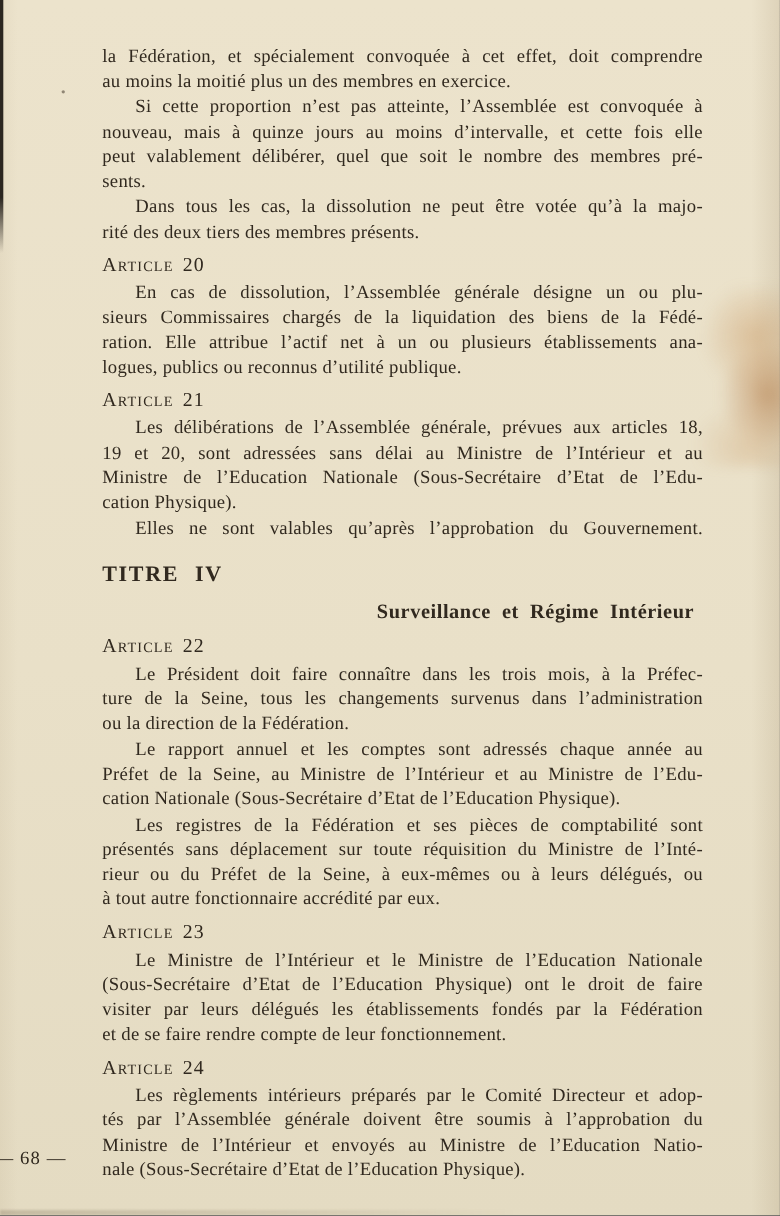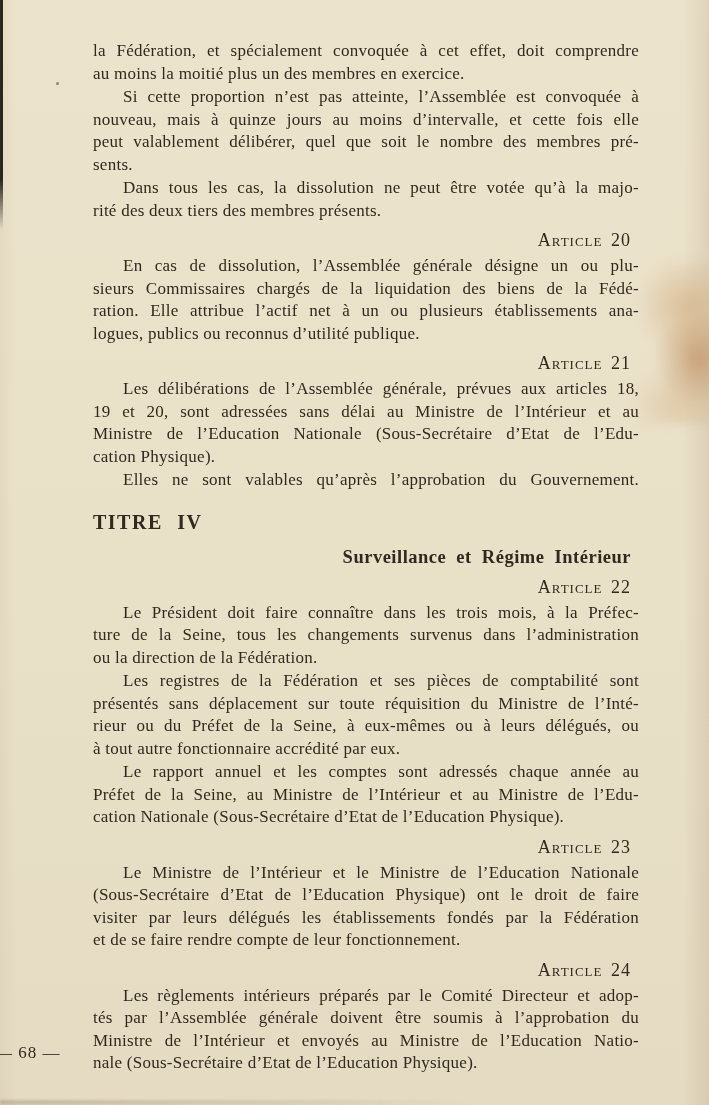--- a/index.html
+++ b/index.html
@@ -27,21 +27,21 @@
     text-align:justify;
     text-align-last:justify;
     white-space:normal;
   }
   .line.last{text-align-last:left;}
   .para.indent .line:first-child{text-indent:30px;}
   .article{
     font-variant:small-caps;
     font-size:18px;
     line-height:22px;
-    text-align:right;
+    text-align:left;
     letter-spacing:1px;
     word-spacing:3px;
     margin:7px 24px 4px 0;
   }
   .title{
     font-weight:bold;
     font-size:20px;
     line-height:26px;
     text-align:left;
     letter-spacing:1.5px;
@@ -129,29 +129,29 @@
       </div>
       <div class="title">TITRE IV</div>
       <div class="subtitle">Surveillance et Régime Intérieur</div>
       <div class="article">Article 22</div>
       <div class="para indent">
         <div class="line">Le Président doit faire connaître dans les trois mois, à la Préfec-</div>
         <div class="line">ture de la Seine, tous les changements survenus dans l’administration</div>
         <div class="line last">ou la direction de la Fédération.</div>
       </div>
       <div class="para indent">
+        <div class="line">Le rapport annuel et les comptes sont adressés chaque année au</div>
+        <div class="line">Préfet de la Seine, au Ministre de l’Intérieur et au Ministre de l’Edu-</div>
+        <div class="line last">cation Nationale (Sous-Secrétaire d’Etat de l’Education Physique).</div>
+      </div>
+      <div class="para indent">
         <div class="line">Les registres de la Fédération et ses pièces de comptabilité sont</div>
         <div class="line">présentés sans déplacement sur toute réquisition du Ministre de l’Inté-</div>
         <div class="line">rieur ou du Préfet de la Seine, à eux-mêmes ou à leurs délégués, ou</div>
         <div class="line last">à tout autre fonctionnaire accrédité par eux.</div>
-      </div>
-      <div class="para indent">
-        <div class="line">Le rapport annuel et les comptes sont adressés chaque année au</div>
-        <div class="line">Préfet de la Seine, au Ministre de l’Intérieur et au Ministre de l’Edu-</div>
-        <div class="line last">cation Nationale (Sous-Secrétaire d’Etat de l’Education Physique).</div>
       </div>
       <div class="article">Article 23</div>
       <div class="para indent">
         <div class="line">Le Ministre de l’Intérieur et le Ministre de l’Education Nationale</div>
         <div class="line">(Sous-Secrétaire d’Etat de l’Education Physique) ont le droit de faire</div>
         <div class="line">visiter par leurs délégués les établissements fondés par la Fédération</div>
         <div class="line last">et de se faire rendre compte de leur fonctionnement.</div>
       </div>
       <div class="article">Article 24</div>
       <div class="para indent">

